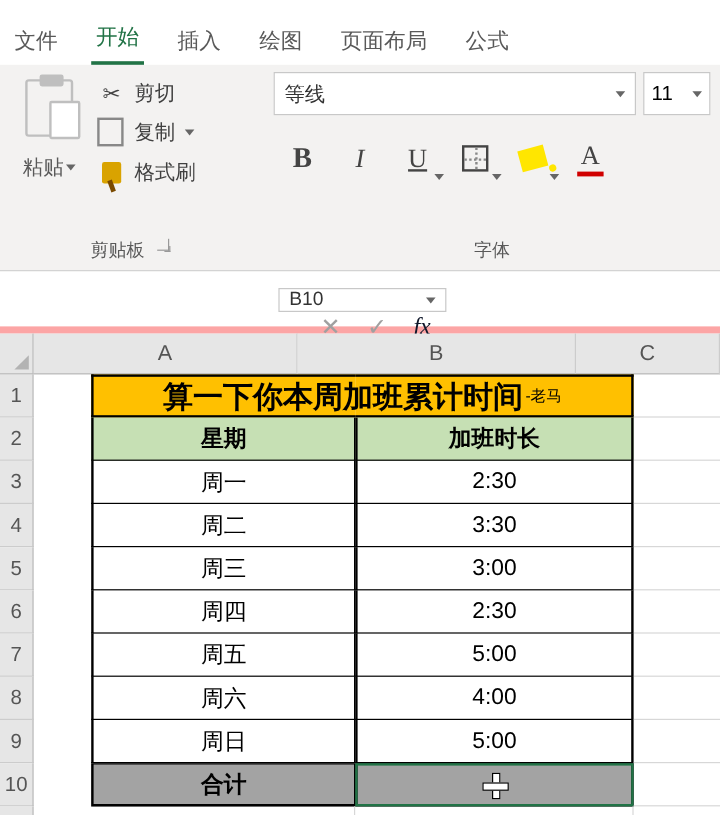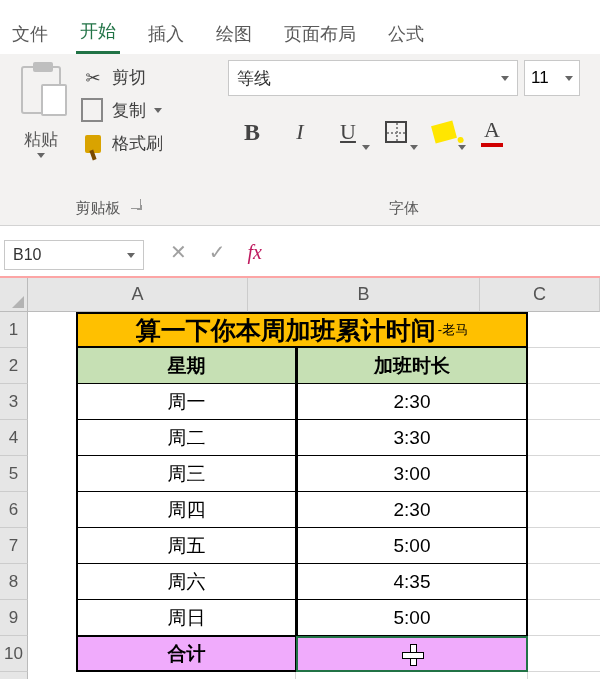--- a/index.html
+++ b/index.html
@@ -16,57 +16,57 @@
   .ribbon-group .group-label { text-align: center; font-size: 15px; color: #595959; height: 22px; display:flex; align-items:flex-start; justify-content:center; gap:10px; }
   .dlg-launcher { width:10px; height:10px; border:1px solid #999; border-top:none; border-left:none; position:relative; }
   .dlg-launcher::after{content:""; position:absolute; right:-2px; bottom:-2px; width:4px; height:4px; border-right:1px solid #999; border-bottom:1px solid #999; transform:rotate(0deg);}
 
   
   .clip-row { display:flex; gap:6px; }
   .paste-big { width:70px; display:flex; flex-direction:column; align-items:center; justify-content:flex-start; padding-top:6px; color:#595959; }
   .paste-big .icon { width:40px; height:48px; border:2px solid #bfbfbf; border-radius:3px; position:relative; }
   .paste-big .icon::before{content:""; position:absolute; top:-6px; left:10px; width:20px; height:10px; background:#bfbfbf; border-radius:2px;}
   .paste-big .icon::after{content:""; position:absolute; right:-8px; bottom:-4px; width:22px; height:28px; background:#fff; border:2px solid #bfbfbf; border-radius:2px;}
-  .paste-big .lbl { font-size:17px; margin-top:14px; display:flex; align-items:center; gap:2px;flex-direction:column;}
+  .paste-big .lbl { font-size:17px; margin-top:14px; display:flex; align-items:center; gap:2px;}
   .caret-down { width:0;height:0;border-left:4px solid transparent;border-right:4px solid transparent;border-top:5px solid #666; }
 
   .clip-small { display:flex; flex-direction:column; gap:10px; padding-top:6px; font-size:17px; color:#404040;}
   .clip-item { display:flex; align-items:center; gap:8px; cursor:pointer; }
   .clip-item .ico { width:22px; display:flex; justify-content:center; }
   .scissors{ font-size:18px; color:#444; transform:rotate(0deg);}
   .copy-ico{ width:18px;height:20px; border:2px solid #888; position:relative;}
   .copy-ico::after{content:"";position:absolute; left:-5px; top:-5px; width:18px; height:20px; border:2px solid #888; background:#f3f2f1;}
   .brush{ width:16px;height:18px; background:linear-gradient(#d9a300,#d9a300); border-radius:2px; position:relative;}
   .brush::after{content:"";position:absolute; bottom:-7px; left:6px; width:4px; height:10px; background:#7a4a00; transform:rotate(-20deg);}
 
   
-  .font-group { flex:1; padding-left:12px; padding-right:20px; }
+  .font-group { flex:1; padding-left:12px; padding-right:8px; }
   .font-row1 { display:flex; gap:6px; margin-bottom:12px; }
   .font-name { flex:1; height:36px; background:#fff; border:1px solid #c8c8c8; display:flex; align-items:center; padding:0 8px; font-size:17px; color:#333; justify-content:space-between;}
   .font-size { width:56px; height:36px; background:#fff; border:1px solid #c8c8c8; display:flex; align-items:center; justify-content:space-between; padding:0 6px; font-size:17px;}
   .font-row2 { display:flex; gap:0; align-items:center; }
   .fbtn { width:48px; height:48px; display:flex; flex-direction:column; align-items:center; justify-content:center; font-size:22px; color:#444; position:relative; }
   .fbtn .caret-down{ position:absolute; right:2px; bottom:6px;}
   .bold{font-weight:800; font-family:Georgia,serif; font-size:24px;}
   .italic{font-style:italic; font-family:Georgia,serif; font-size:22px;}
   .uline{ text-decoration:underline; font-family:Georgia,serif; font-size:22px;}
   .borders-ico{ width:22px;height:22px; border:2px solid #444; position:relative;}
   .borders-ico::before{content:"";position:absolute;left:50%;top:0;bottom:0;border-left:2px dotted #888;}
   .borders-ico::after{content:"";position:absolute;top:50%;left:0;right:0;border-top:2px dotted #888;}
   .fill-ico{ width:22px;height:18px; background:#ffe600; position:relative; transform:rotate(-15deg);}
   .fill-ico::after{content:"";position:absolute;right:-6px;bottom:-6px;width:6px;height:6px;background:#ffe600;border-radius:50%;}
   .font-color{ display:flex;flex-direction:column;align-items:center;}
   .font-color .A{font-family:Georgia,serif;font-size:22px;}
   .font-color .bar{width:22px;height:4px;background:#d00000;}
 
   
-  .fx-row { display:flex; align-items:flex-start; height:38px; border-bottom:2px solid #fca5a5; margin-top:14px; }
+  .fx-row { display:flex; align-items:center; height:38px; border-bottom:6px solid #fca5a5; margin-top:14px;flex-direction:column; }
   .name-box { width:140px; height:30px; border:1px solid #c8c8c8; background:#fff; display:flex; align-items:center; padding:0 8px; font-size:16px; color:#333; margin-left:4px; justify-content:space-between;}
   .fx-btns { display:flex; gap:22px; margin-left:26px; color:#a0a0a0; font-size:20px; align-items:center;}
-  .fx-btns .fxlabel{ font-style:italic; font-family:Georgia,serif; color:#be185d; font-size:20px;}
+  .fx-btns .fxlabel{ font-style:italic; font-family:Georgia,serif; color:#0f172a; font-size:20px;}
   .fx-input { flex:1; height:30px; margin-left:14px; font-size:16px; }
 
   
   .sheet { display:flex; }
   .corner { width:28px; height:34px; background:#e6e6e6; border-right:1px solid #bbb; border-bottom:1px solid #bbb; position:relative;}
   .corner::after{content:"";position:absolute;right:3px;bottom:3px;width:0;height:0;border-left:12px solid transparent;border-bottom:12px solid #b3b3b3;}
   .colheads { display:flex; }
   .colhead { height:34px; background:#e6e6e6; border-right:1px solid #ccc; border-bottom:1px solid #bbb; display:flex; align-items:center; justify-content:center; font-size:18px; color:#555;}
   .colA{width:220px;} .colB{width:232px;} .colC{width:120px;}
 
@@ -82,21 +82,21 @@
   .title-row .cA, .title-row .cB { background:#ffc000; border-bottom:2px solid #000; border-top:2px solid #000; }
   .title-row .cA{ border-left:2px solid #000; }
   .title-row .cB{ border-right:2px solid #000; }
 
   .hdr-row .cA, .hdr-row .cB { background:#c6e0b4; font-weight:600; border-left:2px solid #000; border-right:2px solid #000; border-bottom:1px solid #000;}
   .hdr-row .cA{border-right:1px solid #000;}
 
   .data .cA, .data .cB{ border-left:2px solid #000; border-right:2px solid #000; border-bottom:1px solid #000;}
   .data .cA{border-right:1px solid #000;}
 
-  .total-row .cA, .total-row .cB{ background:#f0abfc; font-weight:700; border:2px solid #000; border-top:1px solid #000;}
+  .total-row .cA, .total-row .cB{ background:#a3a3a3; font-weight:700; border:2px solid #000; border-top:1px solid #000;}
   .total-row .cA{border-right:1px solid #000;}
   .total-row .cB{ outline:2px solid #217346; outline-offset:-2px; }
 
   .cursor-plus{ position:absolute; width:20px; height:20px; }
   .cursor-plus::before,.cursor-plus::after{content:"";position:absolute;background:#fff;border:1px solid #000;}
   .cursor-plus::before{left:8px;top:0;width:5px;height:20px;}
   .cursor-plus::after{top:8px;left:0;height:5px;width:20px;}
 
   .rowhead.lastpartial{height:18px;}
   .row.partial{height:18px;}
@@ -267,21 +267,21 @@
         <div class="cell cB">2:30</div>
         <div class="cell cC"></div>
       </div>
     <div class="row data">
         <div class="cell cA">周五</div>
         <div class="cell cB">5:00</div>
         <div class="cell cC"></div>
       </div>
     <div class="row data">
         <div class="cell cA">周六</div>
-        <div class="cell cB">4:35</div>
+        <div class="cell cB">4:00</div>
         <div class="cell cC"></div>
       </div>
     <div class="row data">
         <div class="cell cA">周日</div>
         <div class="cell cB">5:00</div>
         <div class="cell cC"></div>
       </div>
     <div class="row total-row">
       <div class="cell cA">合计</div>
       <div class="cell cB">

